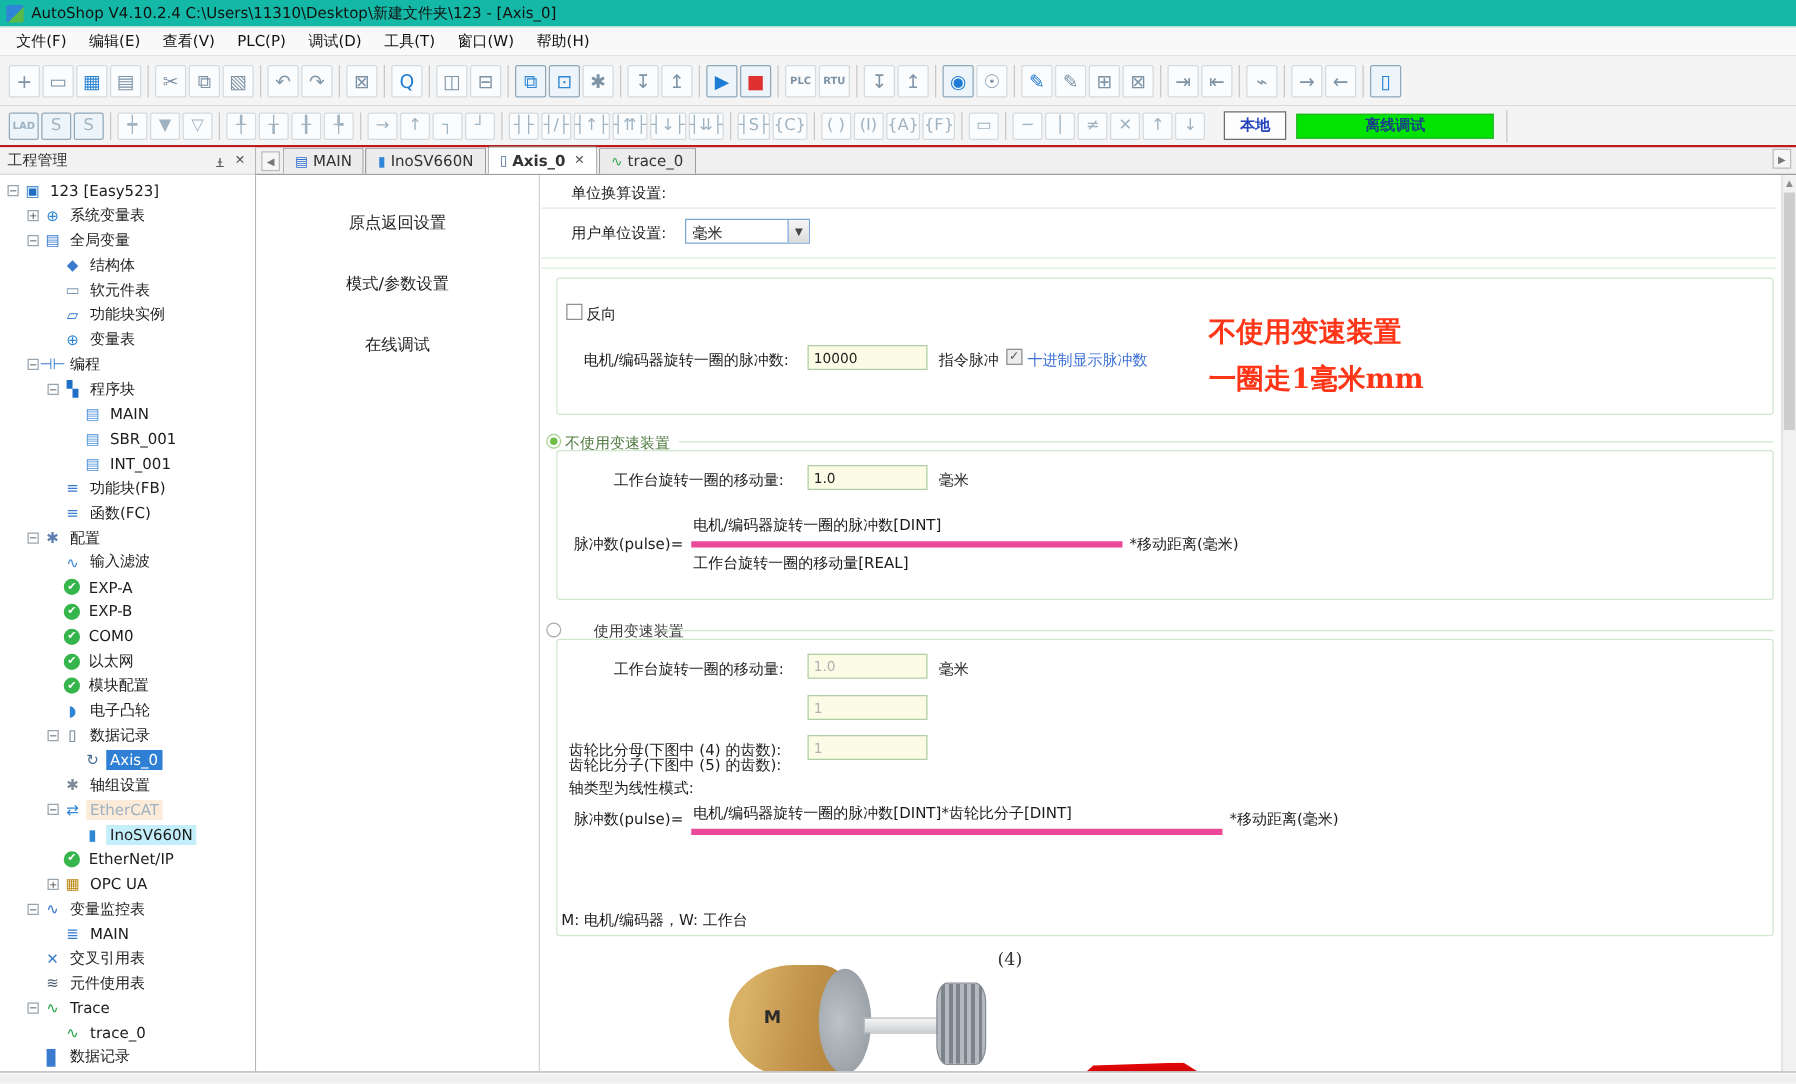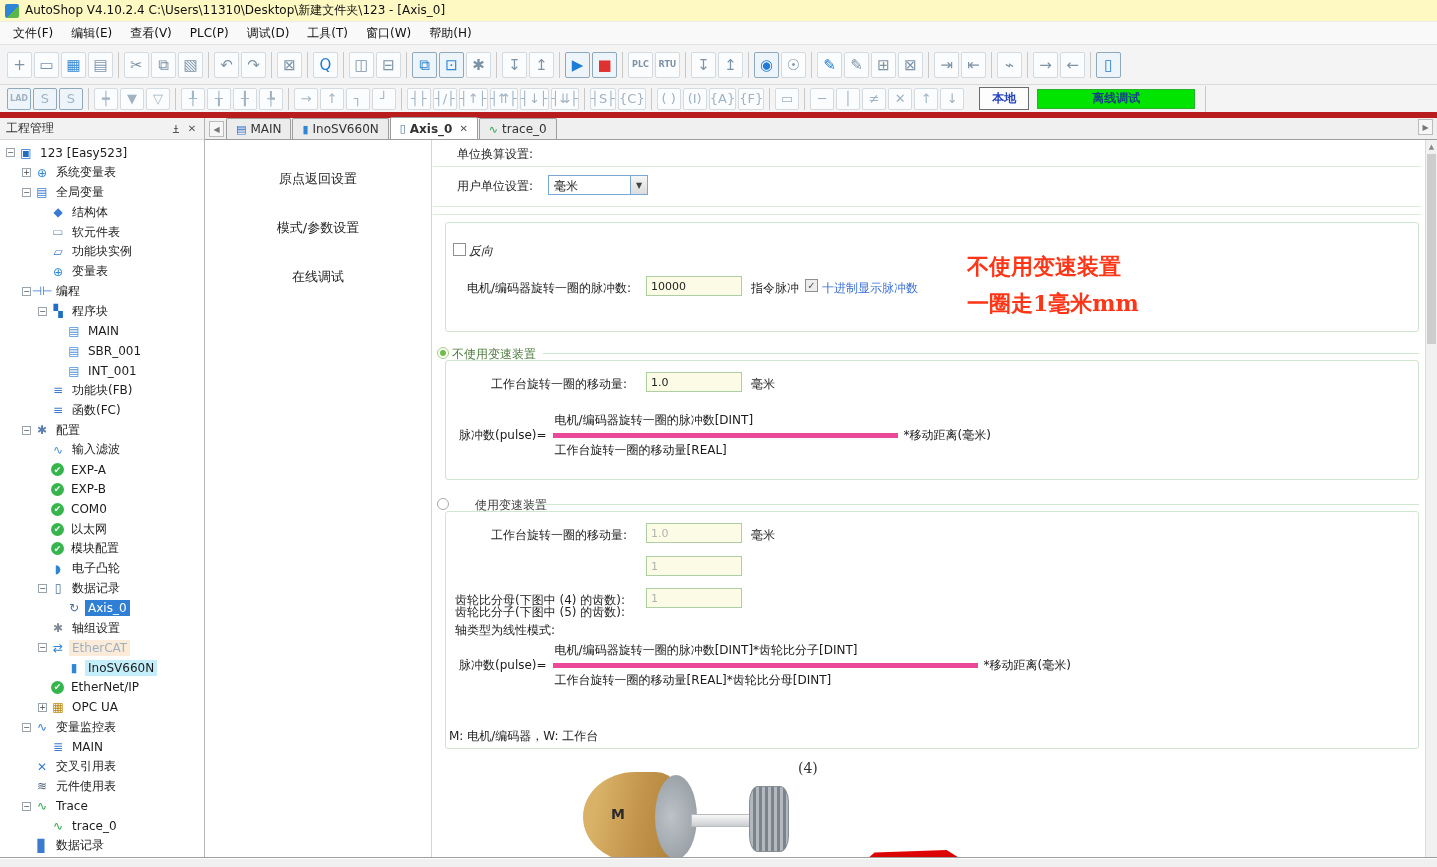--- a/index.html
+++ b/index.html
@@ -1,30 +1,30 @@
 <!DOCTYPE html>
 <html><head>
 <meta charset="utf-8">
 <style>
   * { margin:0; padding:0; box-sizing:border-box; }
   html,body { width:1437px; height:867px; overflow:hidden; }
   body { position:relative; font-family:"DejaVu Sans","Liberation Sans",sans-serif; font-size:12px; color:#222; background:#fff; }
 
   
-  #titlebar { position:absolute; left:0; top:0; width:100%; height:22px; background:#fef9c3; display:flex; align-items:center; gap:6px; padding-left:5px; border-bottom:1px solid #ececec; }
+  #titlebar { position:absolute; left:0; top:0; width:100%; height:22px; background:#14b8a6; display:flex; align-items:center; gap:6px; padding-left:5px; border-bottom:1px solid #ececec; }
   #app-logo { width:14px; height:14px; background:linear-gradient(135deg,#2f86d6 55%,#59b847 55%); border-radius:2px; }
   #title-text { font-size:12px; color:#111; }
 
   
   #menubar { position:absolute; left:0; top:22px; width:100%; height:23px; background:#f9f9f9; border-bottom:1px solid #e2e2e2; display:flex; align-items:center; padding-left:4px; }
   .menu-item { padding:3px 9px; color:#111; cursor:default; }
 
   
   #toolbar1 { position:absolute; left:0; top:45px; width:100%; height:40px; background:#f4f4f4; border-bottom:1px solid #dadada; display:flex; align-items:center; padding-left:6px; }
-  #toolbar2 { position:absolute; left:0; top:85px; width:100%; height:33px; background:#f4f4f4; border-bottom:6px solid #b91c1c; display:flex; align-items:center; padding-left:6px; }
+  #toolbar2 { position:absolute; left:0; top:85px; width:100%; height:33px; background:#f4f4f4; border-bottom:2px solid #b91c1c; display:flex; align-items:center; padding-left:6px; }
   .tbtn { min-width:25px; height:26px; margin:0 1px; display:flex; align-items:center; justify-content:center; font-size:15px; color:#7d93a6; border:1px solid #d3dae0; background:#fbfcfd; border-radius:2px; }
   .tbtn.text { font-size:8px; font-weight:bold; letter-spacing:0; }
   .tbtn.framed { border:1px solid #8fa8ba; background:#eef5fa; }
   .tbtn2 { min-width:24px; height:22px; font-size:13px; color:#9fb3c3; }
   .tsep { width:1px; height:26px; background:#c8c8c8; margin:0 4px; }
   .tsep.short { height:22px; }
   #local-btn { margin-left:14px; padding:2px 12px; border:1px solid #6b6b6b; background:#fdfdfd; color:#2443bd; font-weight:bold; font-size:12px; }
   #debug-status { margin-left:8px; width:158px; height:20px; display:flex; align-items:center; justify-content:center; font-weight:bold; font-size:12px; color:#173f8a; border:1px solid #27b327; }
 
   
@@ -460,21 +460,21 @@
       <div class="flabel" style="position:absolute;left:24px;top:38px;">用户单位设置:</div>
       <div class="combo" style="left:115px;top:35px;">
         <span class="val">毫米</span>
         <span class="btn">▼</span>
       </div>
       <div class="fline" style="top:66px;"></div>
       <div class="fline" style="top:74px;"></div>
 
       <div class="fbox" style="left:12px;top:82px;right:6px;height:110px;"></div>
       <span class="cb" style="left:20px;top:103px;"></span>
-      <div class="flabel" style="position:absolute;left:36px;top:103px;font-style:italic;">反向</div>
+      <div class="flabel" style="position:absolute;left:36px;top:103px;">反向</div>
       <div class="flabel" style="position:absolute;left:34px;top:140px;">电机/编码器旋转一圈的脉冲数:</div>
       <input class="finput" style="left: 213px; top: 136px;" value="10000">
       <div class="flabel" style="position:absolute;left:318px;top:140px;">指令脉冲</div>
       <span class="cb checked" style="left:372px;top:139px;">✓</span>
       <div style="position:absolute;left:389px;top:140px;color:#3b6fd4;">十进制显示脉冲数</div>
 
       <span class="radio sel" style="left:4px;top:207px;"></span>
       <div class="rlabel" style="left:19px;top:206px;color:#4f7a3f;">不使用变速装置</div>
       <div class="gline" style="left:110px;right:6px;top:213px;"></div>
       <div class="fbox" style="left:12px;top:220px;right:6px;height:120px;"></div>
@@ -499,21 +499,20 @@
       <div class="flabel" style="position:absolute;left:318px;top:387px;">毫米</div>
       <div class="flabel" style="position:absolute;left:22px;top:420px;margin-top:44px;">齿轮比分子(下图中 (5) 的齿数):</div>
       <input class="finput dim" style="left: 213px; top: 416px;" value="1">
       <div class="flabel" style="position:absolute;left:22px;top:452px;">齿轮比分母(下图中 (4) 的齿数):</div>
       <input class="finput dim" style="left: 213px; top: 448px;" value="1">
       <div class="flabel" style="position:absolute;left:22px;top:482px;">轴类型为线性模式:</div>
       <div class="formula" style="left:26px;top:502px;">
         <span>脉冲数(pulse)=</span>
         <span class="frac f2">
           <span class="num">电机/编码器旋转一圈的脉冲数[DINT]*齿轮比分子[DINT]</span>
-          <span class="den">工作台旋转一圈的移动量[REAL]*齿轮比分母[DINT]</span>
         </span>
         <span>*移动距离(毫米)</span>
       </div>
       <div class="flabel" style="position:absolute;left:16px;top:588px;">M: 电机/编码器，W: 工作台</div>
 
       <div id="diagram">
         <div class="m-body"></div>
         <div class="m-label">M</div>
         <div class="m-face"></div>
         <div class="shaft"></div>

